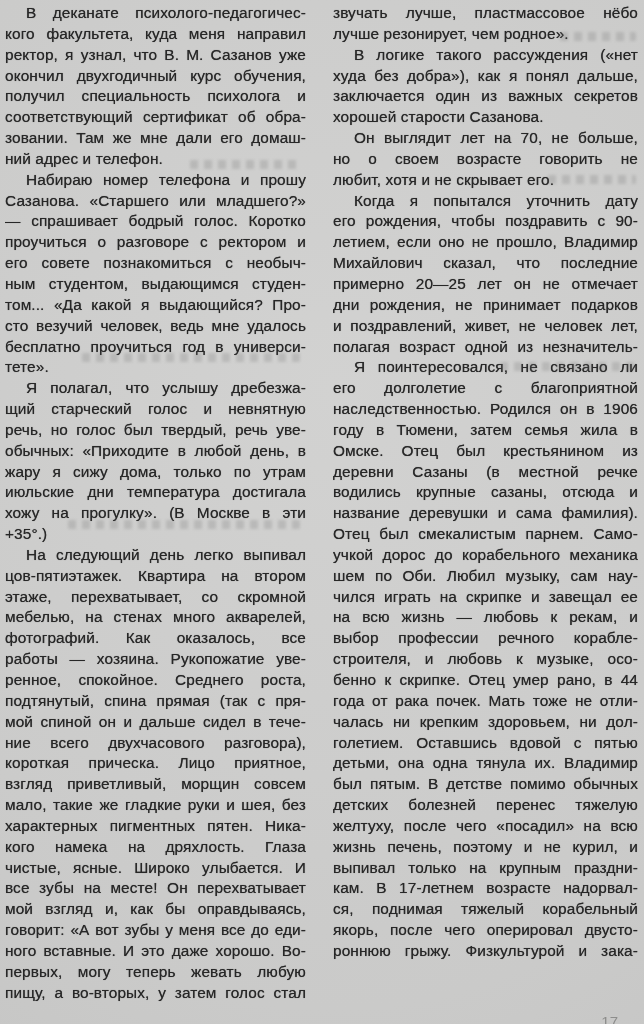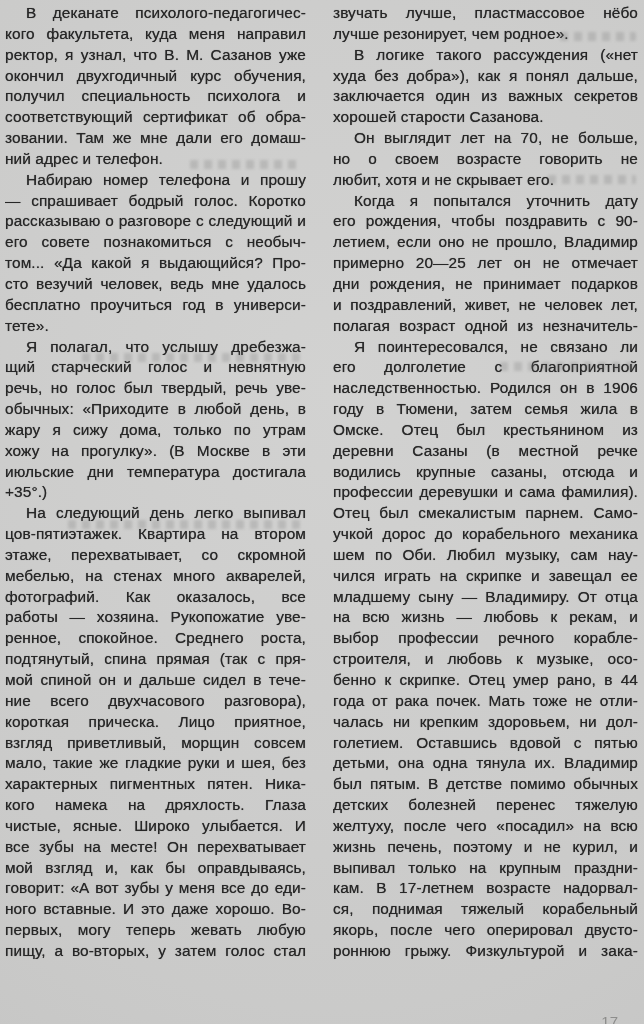--- a/index.html
+++ b/index.html
@@ -62,36 +62,38 @@
         <div class="line">кого факультета, куда меня направил</div>
         <div class="line">ректор, я узнал, что В. М. Сазанов уже</div>
         <div class="line">окончил двухгодичный курс обучения,</div>
         <div class="line">получил специальность психолога и</div>
         <div class="line">соответствующий сертификат об обра-</div>
         <div class="line">зовании. Там же мне дали его домаш-</div>
         <div class="line last">ний адрес и телефон.</div>
       </div>
       <div class="para indent">
         <div class="line">Набираю номер телефона и прошу</div>
+        <div class="line">Сазанова. «Старшего или младшего?»</div>
         <div class="line">— спрашивает бодрый голос. Коротко</div>
-        <div class="line">рассказываю о разговоре с следующий и</div>
+        <div class="line">проучиться о разговоре с ректором и</div>
         <div class="line">его совете познакомиться с необыч-</div>
+        <div class="line">ным студентом, выдающимся студен-</div>
         <div class="line">том... «Да какой я выдающийся? Про-</div>
         <div class="line">сто везучий человек, ведь мне удалось</div>
         <div class="line">бесплатно проучиться год в универси-</div>
         <div class="line last">тете».</div>
       </div>
       <div class="para indent">
         <div class="line">Я полагал, что услышу дребезжа-</div>
         <div class="line">щий старческий голос и невнятную</div>
         <div class="line">речь, но голос был твердый, речь уве-</div>
         <div class="line">обычных: «Приходите в любой день, в</div>
         <div class="line">жару я сижу дома, только по утрам</div>
+        <div class="line">июльские дни температура достигала</div>
         <div class="line">хожу на прогулку». (В Москве в эти</div>
-        <div class="line">июльские дни температура достигала</div>
         <div class="line last">+35°.)</div>
       </div>
       <div class="para indent">
         <div class="line">На следующий день легко выпивал</div>
         <div class="line">цов-пятиэтажек. Квартира на втором</div>
         <div class="line">этаже, перехватывает, со скромной</div>
         <div class="line">мебелью, на стенах много акварелей,</div>
         <div class="line">фотографий. Как оказалось, все</div>
         <div class="line">работы — хозяина. Рукопожатие уве-</div>
         <div class="line">ренное, спокойное. Среднего роста,</div>
@@ -125,39 +127,39 @@
       </div>
       <div class="para indent">
         <div class="line">Он выглядит лет на 70, не больше,</div>
         <div class="line">но о своем возрасте говорить не</div>
         <div class="line last">любит, хотя и не скрывает его.</div>
       </div>
       <div class="para indent">
         <div class="line">Когда я попытался уточнить дату</div>
         <div class="line">его рождения, чтобы поздравить с 90-</div>
         <div class="line">летием, если оно не прошло, Владимир</div>
+        <div class="line">Михайлович сказал, что последние</div>
         <div class="line">примерно 20—25 лет он не отмечает</div>
         <div class="line">дни рождения, не принимает подарков</div>
         <div class="line">и поздравлений, живет, не человек лет,</div>
         <div class="line">полагая возраст одной из незначитель-</div>
       </div>
       <div class="para indent">
         <div class="line">Я поинтересовался, не связано ли</div>
         <div class="line">его долголетие с благоприятной</div>
         <div class="line">наследственностью. Родился он в 1906</div>
         <div class="line">году в Тюмени, затем семья жила в</div>
         <div class="line">Омске. Отец был крестьянином из</div>
         <div class="line">деревни Сазаны (в местной речке</div>
         <div class="line">водились крупные сазаны, отсюда и</div>
-        <div class="line">профессии деревушки и сама фамилия).</div>
+        <div class="line">название деревушки и сама фамилия).</div>
         <div class="line">Отец был смекалистым парнем. Само-</div>
         <div class="line">учкой дорос до корабельного механика</div>
         <div class="line">шем по Оби. Любил музыку, сам нау-</div>
         <div class="line">чился играть на скрипке и завещал ее</div>
-        <div class="line">младшему сыну — Владимиру. От отца</div>
         <div class="line">на всю жизнь — любовь к рекам, и</div>
         <div class="line">выбор профессии речного корабле-</div>
         <div class="line">строителя, и любовь к музыке, осо-</div>
         <div class="line">бенно к скрипке. Отец умер рано, в 44</div>
         <div class="line">года от рака почек. Мать тоже не отли-</div>
         <div class="line">чалась ни крепким здоровьем, ни дол-</div>
         <div class="line">голетием. Оставшись вдовой с пятью</div>
         <div class="line">детьми, она одна тянула их. Владимир</div>
         <div class="line">был пятым. В детстве помимо обычных</div>
         <div class="line">детских болезней перенес тяжелую</div>

